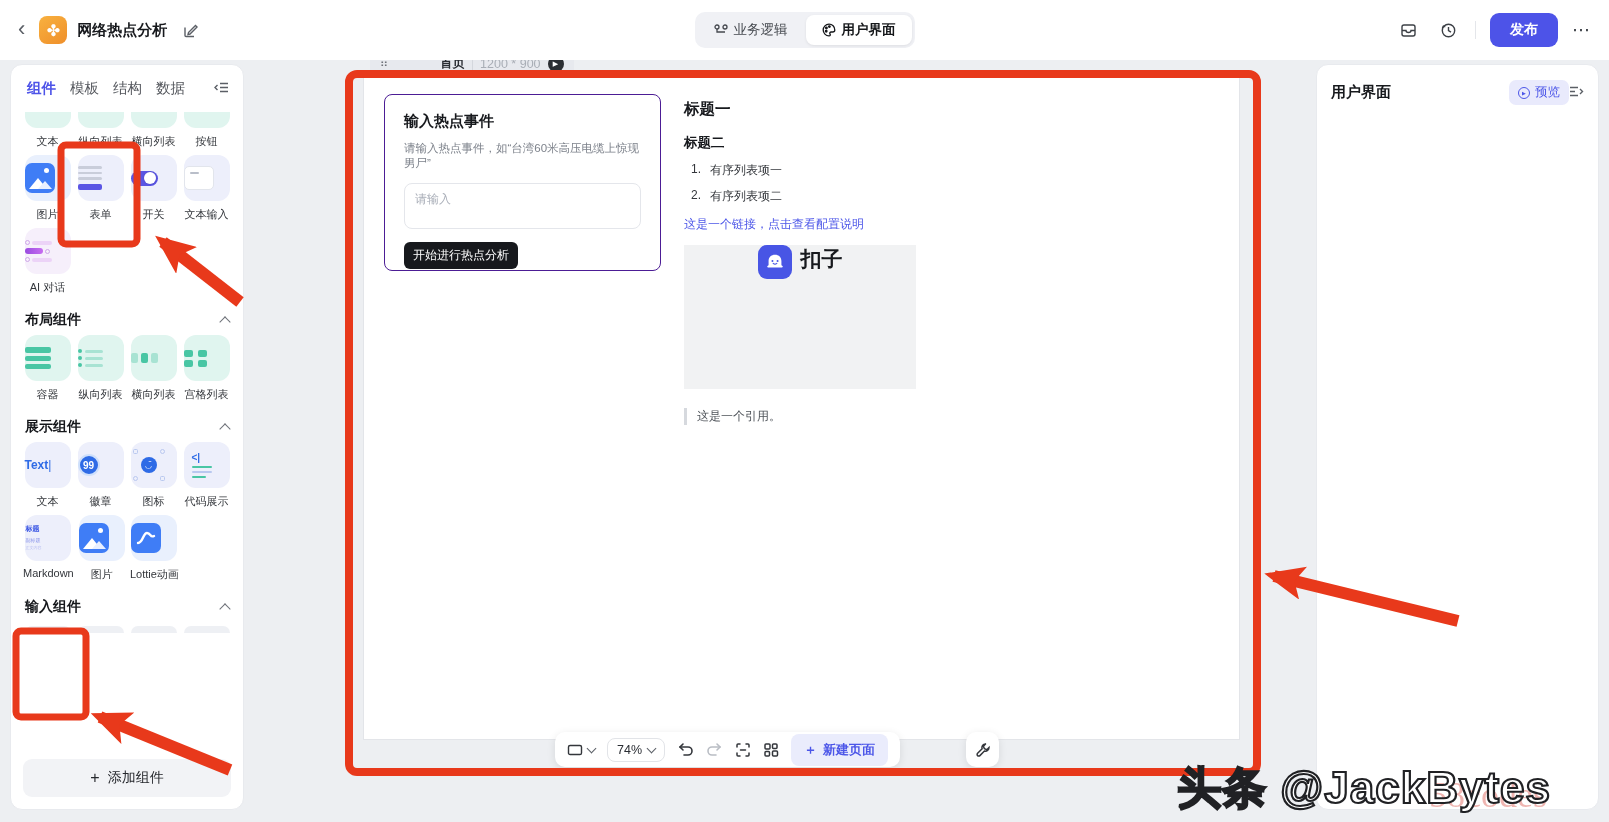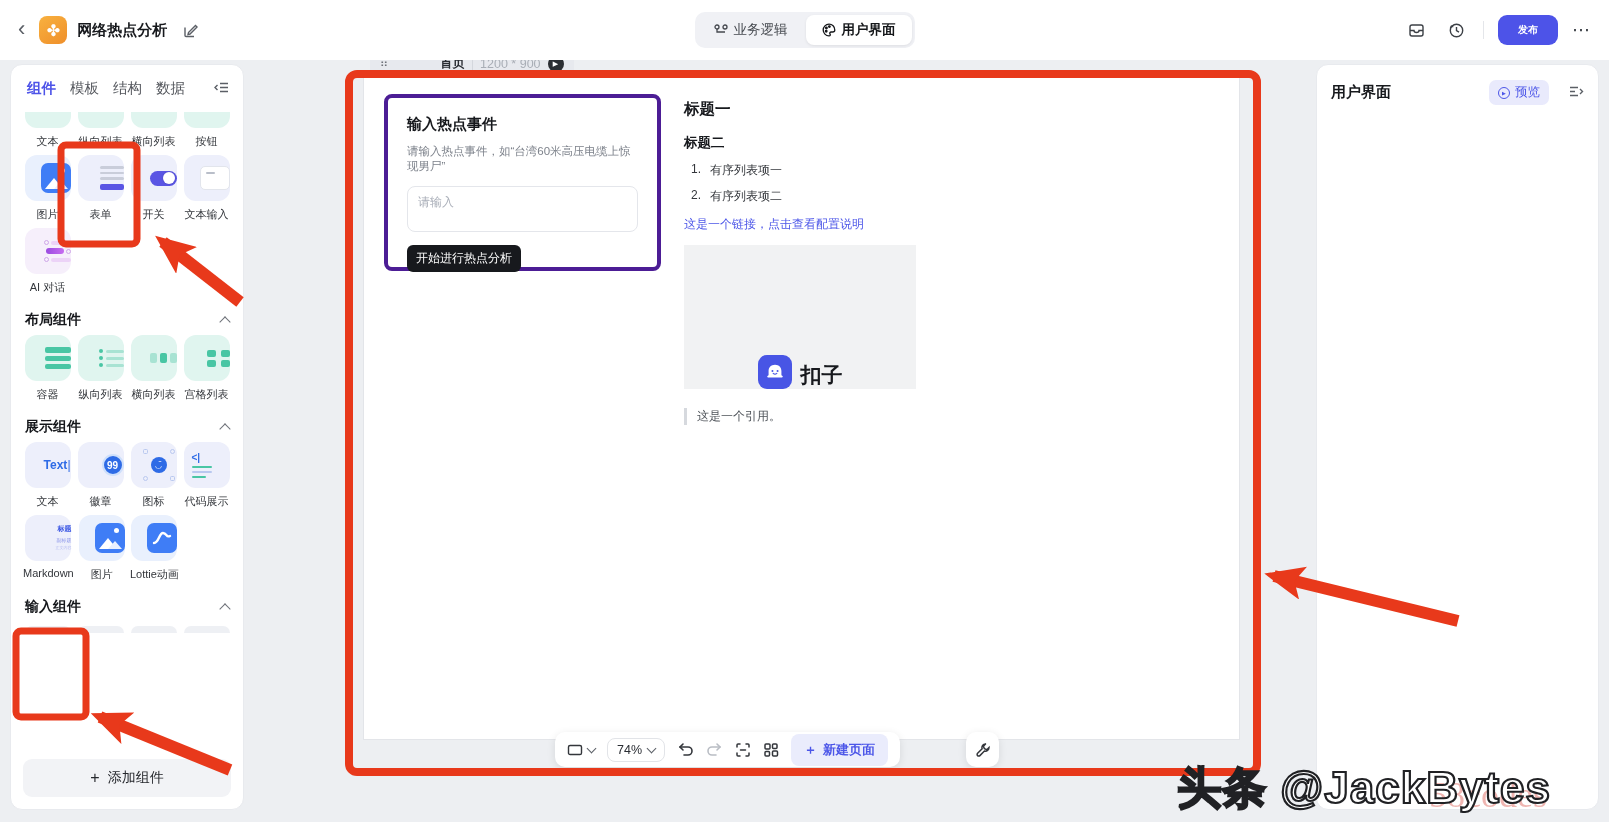--- a/index.html
+++ b/index.html
@@ -12,33 +12,33 @@
   .back { font-size:22px; color:#5b5f66; line-height:1; cursor:pointer; padding:0 4px 3px 0; }
   .applogo { width:28px; height:28px; border-radius:8px; background:linear-gradient(145deg,#f8b13f,#ef8f2a); display:flex; align-items:center; justify-content:center; color:#fff; font-size:16px; }
   .apptitle { font-size:15px; font-weight:bold; color:#17191d; }
   .editicon svg { display:block; }
   .tb-center { position:absolute; left:50%; transform:translateX(-50%); background:#f0f1f5; border-radius:10px; padding:3px; display:flex; gap:2px; }
   .seg { display:flex; align-items:center; gap:6px; font-size:13.5px; color:#44484e; padding:6px 16px; border-radius:8px; cursor:pointer; white-space:nowrap; }
   .seg.active { background:#fff; color:#15171a; font-weight:bold; box-shadow:0 1px 3px rgba(0,0,0,.08); }
   .tb-right { margin-left:auto; display:flex; align-items:center; gap:14px; }
   .tb-ic { width:26px; height:26px; display:flex; align-items:center; justify-content:center; cursor:pointer; color:#3c4046; }
   .tb-div { width:1px; height:18px; background:#e4e6ea; }
-  .publish { background:#4d53e8; color:#fff; font-size:10px; font-weight:bold; border:none; border-radius:9px; padding:8px 20px; cursor:pointer;text-align:center; }
+  .publish { background:#4d53e8; color:#fff; font-size:14px; font-weight:bold; border:none; border-radius:9px; padding:8px 20px; cursor:pointer;text-align:center; }
   .more { font-size:18px; color:#3c4046; letter-spacing:1px; cursor:pointer; }
 
   
   .sidebar { position:absolute; left:10px; top:64px; width:234px; height:746px; background:#fff; border:1px solid #e8eaee; border-radius:12px; display:flex; flex-direction:column; overflow:hidden; z-index:2; }
   .sb-tabs { display:flex; align-items:center; gap:14px; padding:14px 14px 8px 16px; }
   .sb-tab { font-size:14.5px; color:#53565c; cursor:pointer; }
   .sb-tab.active { color:#4d53e8; font-weight:bold; }
   .sb-collapse { margin-left:auto; cursor:pointer; color:#5b5f66; }
   .sb-scroll { flex:1; padding:0 12px; overflow:hidden; }
   .tile-grid { display:grid; grid-template-columns:repeat(4,1fr); column-gap:4px; row-gap:10px; margin-top:6px; }
   .tile-cell { display:flex; flex-direction:column; align-items:center; cursor:pointer; }
-  .tile { width:46px; height:46px; border-radius:12px; display:flex; flex-direction:column; align-items:flex-end; justify-content:center; gap:3px; }
+  .tile { width:46px; height:46px; border-radius:12px; display:flex; flex-direction:column; align-items:flex-start; justify-content:center; gap:3px; }
   .tile.cut { height:16px; border-radius:0 0 12px 12px; justify-content:flex-start; }
   .tile-label { font-size:11px; color:#33363b; margin-top:6px; white-space:nowrap; }
   .t-teal { background:#e0f5ef; }
   .t-lav  { background:#edeffb; }
   .t-blue { background:#e9f0fd; }
   .t-purp { background:#f6effb; }
   .bar { border-radius:2px; }
   .teal { background:#49c6a4; }
   .teal-lt { background:#a8e3d3; }
   .sec-head { display:flex; align-items:center; margin:16px 2px 2px; }
@@ -87,52 +87,52 @@
   
   .canvas { position:absolute; left:244px; top:60px; width:1068px; height:762px; background:#edeff2; }
   .page-chip { position:absolute; left:126px; top:-9px; display:flex; align-items:center; gap:7px; background:#e7e9ee; border-radius:7px 7px 0 0; padding:4px 10px; font-size:12.5px; }
   .drag-dots { color:#6d7178; font-size:11px; letter-spacing:1px; }
   .page-name { color:#2a2d33; font-weight:bold;margin-left:44px; }
   .page-size { color:#a9aeb6; }
   .chip-div { width:1px; height:12px; background:#d4d7dd; }
   .play-circle { width:16px; height:16px; border-radius:50%; background:#2b2e33; color:#fff; font-size:7px; display:flex; align-items:center; justify-content:center; cursor:pointer; }
   .page { position:absolute; left:119px; top:12px; width:877px; height:668px; background:#fff; border:1px solid #e3e5e9; }
 
-  .form-card { position:absolute; left:20px; top:21px; width:277px; height:177px; background:#fff; border:4px solid #4c1d95; border-radius:8px; padding:17px 19px; }
+  .form-card { position:absolute; left:20px; top:21px; width:277px; height:177px; background:#fff; border:1px solid #4c1d95; border-radius:8px; padding:17px 19px; }
   .form-title { font-size:15px; font-weight:bold; color:#17191d; }
   .form-desc { font-size:11.5px; color:#7d828b; margin-top:10px; }
   .form-input { margin-top:12px; width:100%; height:46px; border:1px solid #e4e6eb; border-radius:8px; padding:7px 10px; font-size:12px; color:#a9aeb8; cursor:text; }
   .form-btn { margin-top:13px; background:#17191d; color:#fff; border:none; border-radius:6px; font-size:12px; padding:5px 9px; cursor:pointer; }
 
   .md { position:absolute; left:320px; top:26px; width:320px; }
   .md-h1 { font-size:15.5px; font-weight:bold; color:#17191d; }
   .md-p { font-size:12px; color:#33363b; margin-top:12px; }
   .md-h2 { font-size:13.5px; font-weight:bold; color:#17191d; margin-top:14px; }
   .md-ol { margin-top:10px; font-size:12px; color:#33363b; }
   .md-li { margin-top:9px; display:flex; gap:9px; padding-left:7px; }
   .md-link { display:block; margin-top:11px; font-size:12px; color:#4c56e8; cursor:pointer; text-decoration:none; }
-  .md-imgbox { margin-top:12px; width:232px; height:144px; background:#f1f2f3; display:flex; align-items:flex-end; justify-content:center; gap:9px; }
+  .md-imgbox { margin-top:12px; width:232px; height:144px; background:#f1f2f3; display:flex; align-items:flex-start; justify-content:center; gap:9px; }
   .coze-logo { width:34px; height:34px; border-radius:9px; background:#4855e5; display:flex; align-items:center; justify-content:center; }
   .coze-text { font-size:21px; font-weight:bold; color:#17191d; }
   .md-quote { margin-top:19px; border-left:3px solid #d6d9de; padding-left:10px; font-size:12px; color:#4e5359; }
 
   
   .btoolbar { position:absolute; left:311px; top:672px; height:35px; background:#fff; border-radius:10px; box-shadow:0 2px 8px rgba(0,0,0,.10); display:flex; align-items:center; gap:12px; padding:0 12px; z-index:4; }
   .bt-ic { display:flex; align-items:center; justify-content:center; color:#33363b; cursor:pointer; }
   .bt-ic.dim { color:#b9bdc4; }
   .zoom-box { display:flex; align-items:center; gap:6px; border:1px solid #e2e4e8; border-radius:8px; padding:4px 9px; font-size:12.5px; color:#2a2d33; cursor:pointer; }
   .cdn { width:7px; height:7px; border-right:1.6px solid #5b5f66; border-bottom:1.6px solid #5b5f66; transform:rotate(45deg); margin-top:-3px; }
   .newpage { display:flex; align-items:center; gap:6px; background:#eaecfc; color:#4c56e8; font-size:13px; font-weight:bold; border:none; border-radius:8px; padding:7px 13px; cursor:pointer; }
   .wrench-pill { position:absolute; left:722px; top:672px; height:35px; width:33px; background:#fff; border-radius:10px; box-shadow:0 2px 8px rgba(0,0,0,.10); display:flex; align-items:center; justify-content:center; cursor:pointer; z-index:4; }
 
   
   .rpanel { position:absolute; left:1316px; top:64px; width:283px; height:746px; background:#fff; border:1px solid #e8eaee; border-radius:12px; z-index:2; }
   .rp-head { display:flex; align-items:center; padding:15px 14px; }
   .rp-title { font-size:15px; font-weight:bold; color:#17191d; }
-  .rp-right { margin-left:auto; display:flex; align-items:center; gap:20px; }
+  .rp-right { margin-left:auto; display:flex; align-items:center; gap:0; }
   .preview-btn { display:flex; align-items:center; gap:5px; background:#e9eafc; color:#4c56e8; font-size:12.5px; border:none; border-radius:7px; padding:4px 9px; cursor:pointer; }
   .pv-circle { width:12px; height:12px; border:1.3px solid #4c56e8; border-radius:50%; display:flex; align-items:center; justify-content:center; font-size:5px; }
   .rp-collapse { color:#5b5f66; cursor:pointer; }
 
   
   .annot { position:absolute; left:0; top:0; width:1609px; height:822px; pointer-events:none; z-index:9; }
   .wm-sub { position:absolute; right:62px; bottom:6px; font-family:"Liberation Serif","DejaVu Serif",serif; font-size:36px; color:rgba(219,92,82,.45); z-index:8; }
   .wm-main { position:absolute; right:58px; bottom:4px; font-size:44px; font-weight:bold; color:#fff; -webkit-text-stroke:2.2px #202124; z-index:10; letter-spacing:1px; }
 </style>
 </head>

